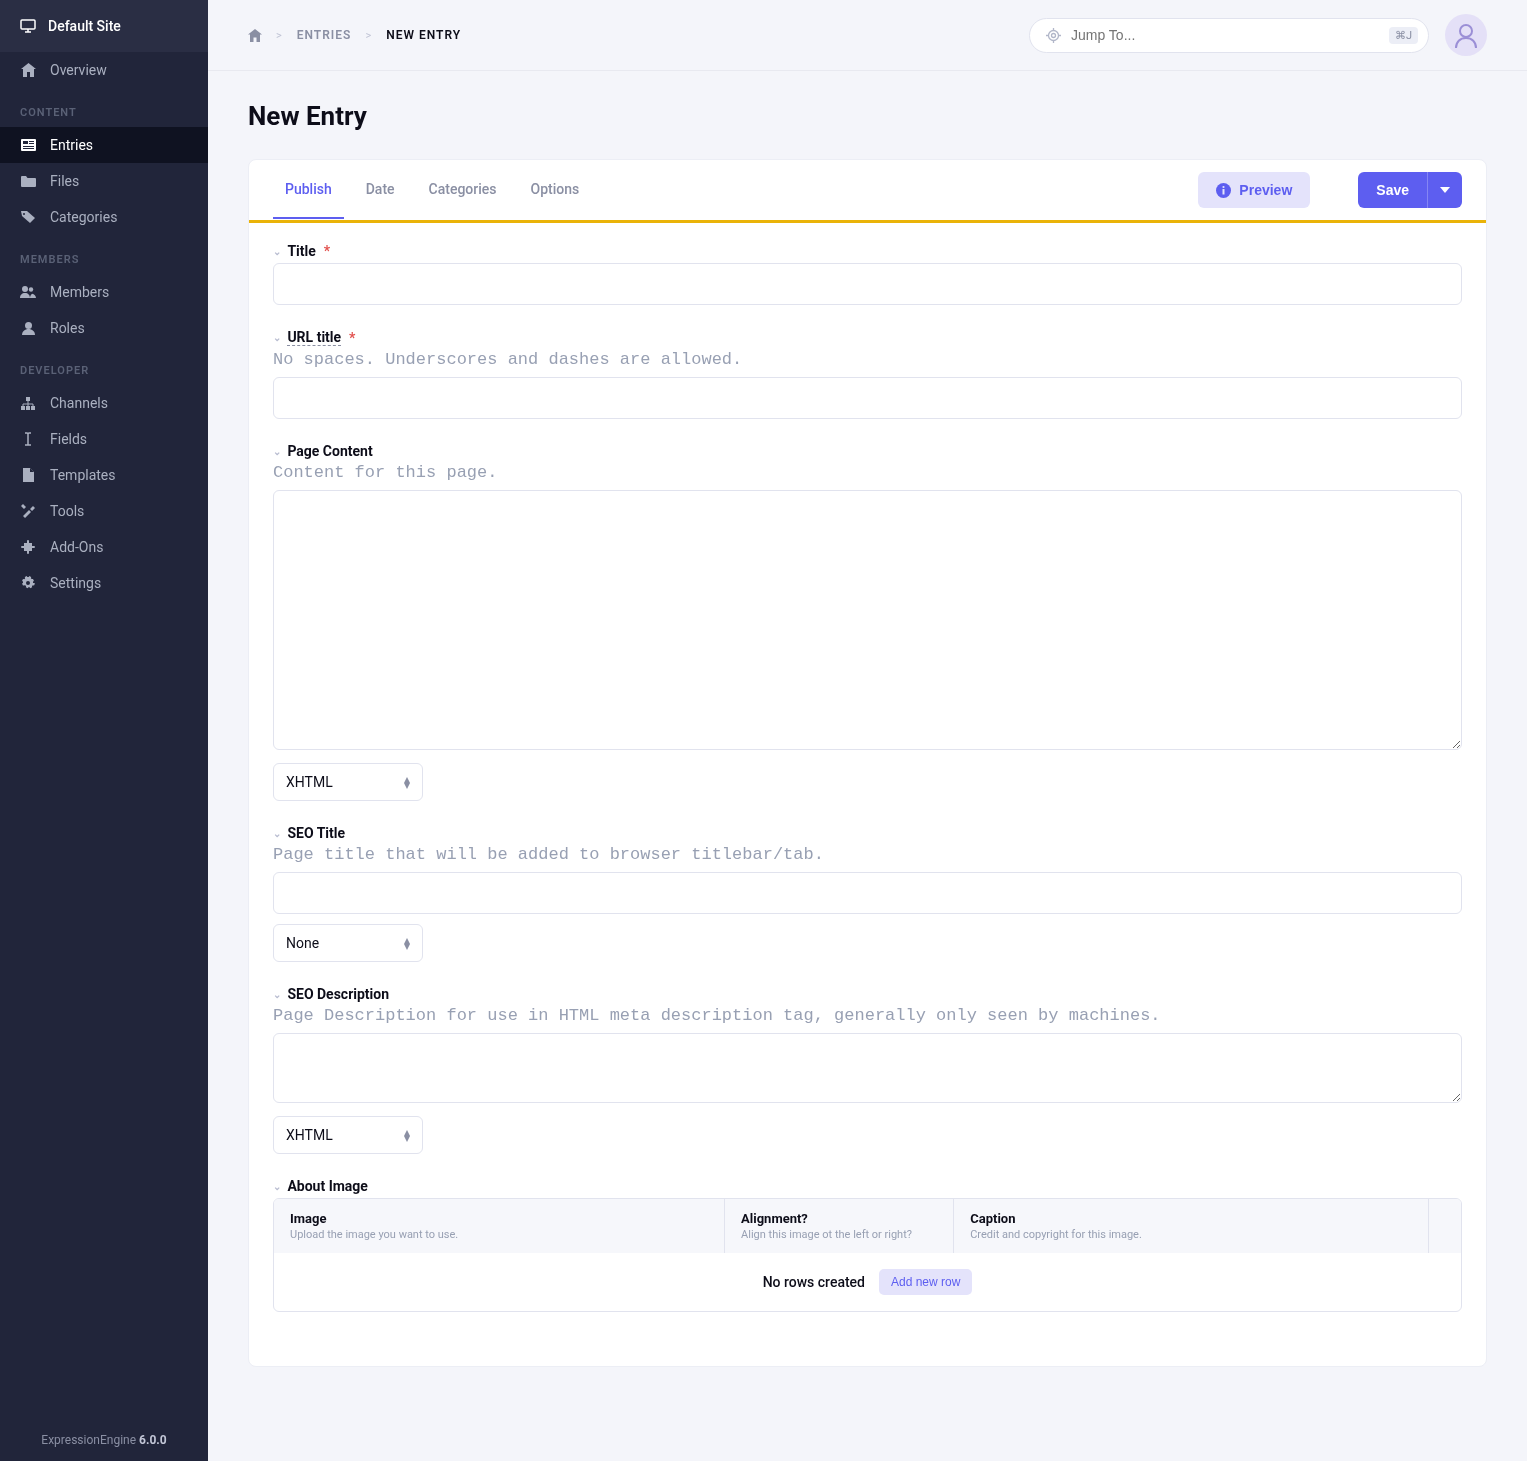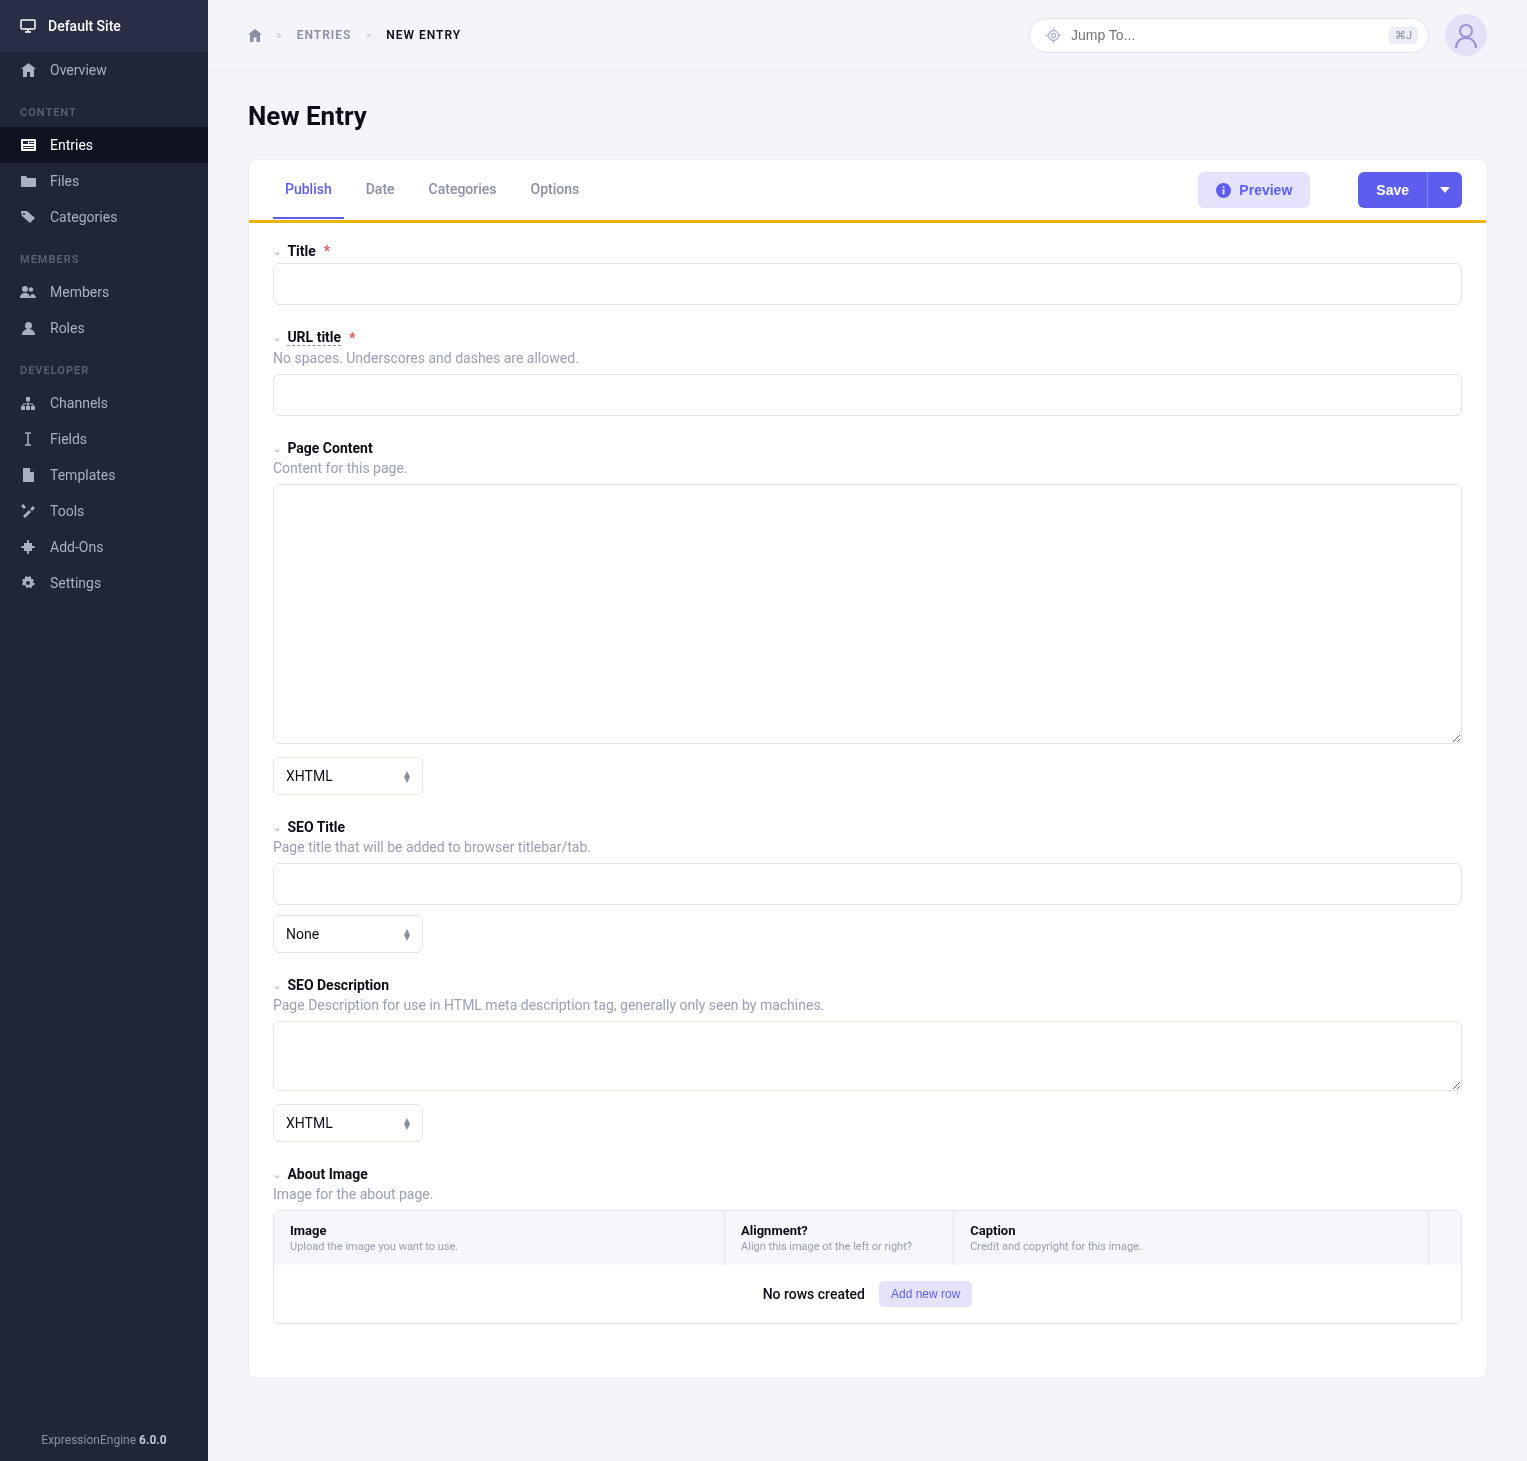--- a/index.html
+++ b/index.html
@@ -40,21 +40,21 @@
 .btn-preview { background: #e4e3fb; color: #5d5ef0; }
 .btn-save { background: #5d5ef0; color: #fff; border-radius:6px 0 0 6px;}
 .btn-save-wrap { display:flex;}
 .btn-save-caret { background:#5d5ef0; color:#fff; border:none; padding:10px 12px; border-left:1px solid rgba(255,255,255,.25); border-radius:0 6px 6px 0; cursor:pointer;}
 
 .panel-body { padding: 20px 24px 30px 24px; }
 .field { margin-bottom: 24px; }
 .field-label { display: flex; align-items: center; gap: 6px; font-weight: 700; font-size: 14px; margin-bottom: 4px; }
 .field-label .caret { color:#b8bcd0; font-size:10px; }
 .req { color: #e2524f; margin-left:2px; font-weight:700;}
-.field-help { color: #98a0b3; font-size: 14px; margin-bottom: 8px; }
+.field-help { color: #98a0b3; font-size: 17px; margin-bottom: 8px; font-family: Liberation Mono, monospace; }
 .input, .textarea { width: 100%; border: 1px solid #e1e3ee; border-radius: 6px; padding: 12px 12px; font-size: 14px; font-family:inherit; background:#fff; }
 .textarea { resize: vertical; }
 .textarea.lg { height: 260px; }
 .textarea.sm { height: 70px; }
 .select { display: inline-flex; align-items: center; justify-content: space-between; border: 1px solid #e1e3ee; border-radius: 6px; padding: 10px 12px; min-width: 150px; margin-top: 10px; cursor:pointer; background:#fff;}
 .select .sel-caret { color:#8a8fa3; font-size:12px; display:flex; flex-direction:column; line-height:6px;}
 .dashed { border-bottom: 1px dashed #8a8fa3; }
 
 .grid { border:1px solid #e1e3ee; border-radius:6px; overflow:hidden; }
 .grid-head { display:flex; background:#f6f7fb; }
@@ -339,21 +339,20 @@
                   <span>▾</span>
                 </span>
             </div>
           </div>
 
           <div class="field">
             <div class="field-label">
                 <span class="caret">⌄</span>
                 <span>About Image</span>
               </div>
-            <div class="field-help">Image for the about page.</div>
             <div class="grid">
               <div class="grid-head">
                 <div class="grid-col gc-image">
                   <div class="gh-title">Image</div>
                   <div class="gh-help">Upload the image you want to use.</div>
                 </div>
                 <div class="grid-col gc-align">
                   <div class="gh-title">Alignment?</div>
                   <div class="gh-help">Align this image ot the left or right?</div>
                 </div>

